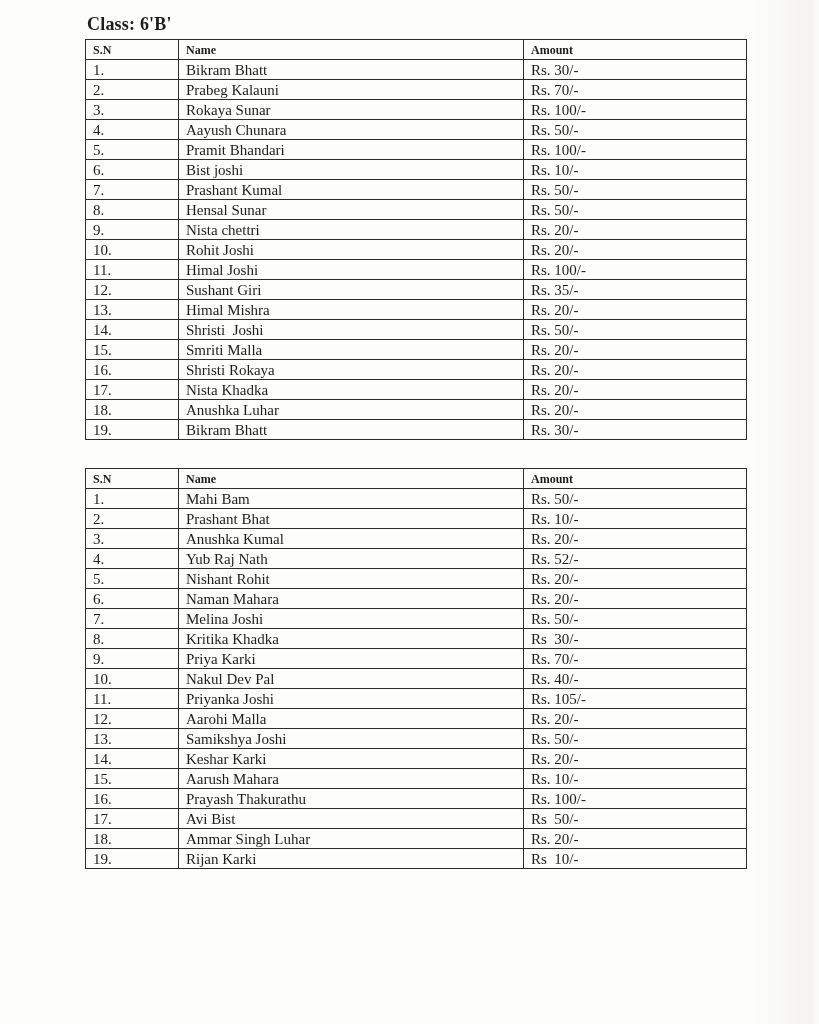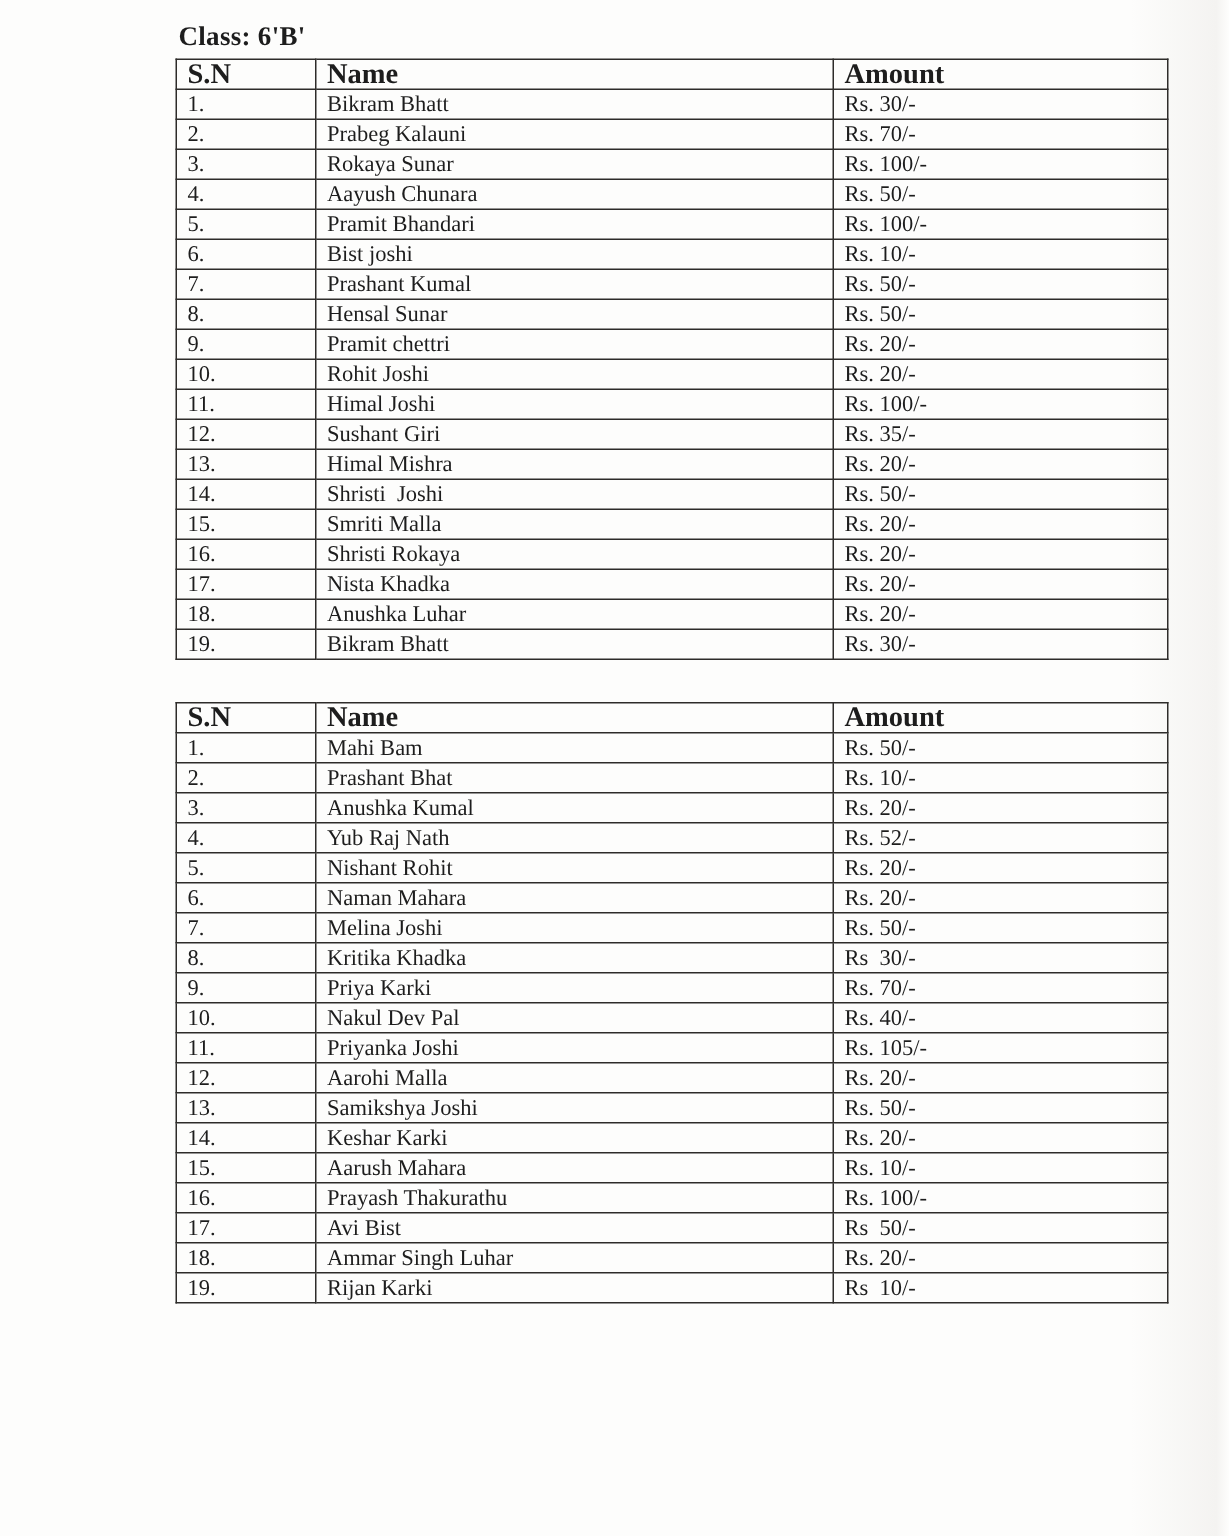--- a/index.html
+++ b/index.html
@@ -13,21 +13,20 @@
     font-family: "Liberation Serif", "DejaVu Serif", serif;
     color: #1d1d1d;
     overflow: hidden;
   }
   .page {
     width: 819px;
     height: 1024px;
     padding-top: 14px;
     box-sizing: border-box;
     background: linear-gradient(90deg, #fdfdfc 0%, #fdfdfc 92%, #f4f3f1 99%, #fdfdfc 100%);
-    padding-left: 32px;
   }
   .class-section {
     margin-left: 85px;
     width: 661px;
   }
   .class-section + .class-section {
     margin-top: 28px;
   }
   .class-title {
     font-size: 18px;
@@ -46,21 +45,21 @@
     padding: 0 7px;
     height: 19px;
     font-size: 15px;
     line-height: 18px;
     text-align: left;
     vertical-align: middle;
     white-space: pre-wrap;
     overflow: hidden;
   }
   table.roster th {
-    font-size: 19px;
+    font-size: 12px;
     font-weight: bold;
   }
   .col-sn     { width: 93px;  }
   .col-name   { width: 345px; }
   .col-amount { width: 223px; }
 </style>
 </head>
 <body>
 
 <div class="page">
@@ -116,21 +115,21 @@
             <td>Prashant Kumal</td>
             <td>Rs. 50/-</td>
           </tr>
           <tr>
             <td>8.</td>
             <td>Hensal Sunar</td>
             <td>Rs. 50/-</td>
           </tr>
           <tr>
             <td>9.</td>
-            <td>Pramit chettri</td>
+            <td>Nista chettri</td>
             <td>Rs. 20/-</td>
           </tr>
           <tr>
             <td>10.</td>
             <td>Rohit Joshi</td>
             <td>Rs. 20/-</td>
           </tr>
           <tr>
             <td>11.</td>
             <td>Himal Joshi</td>

